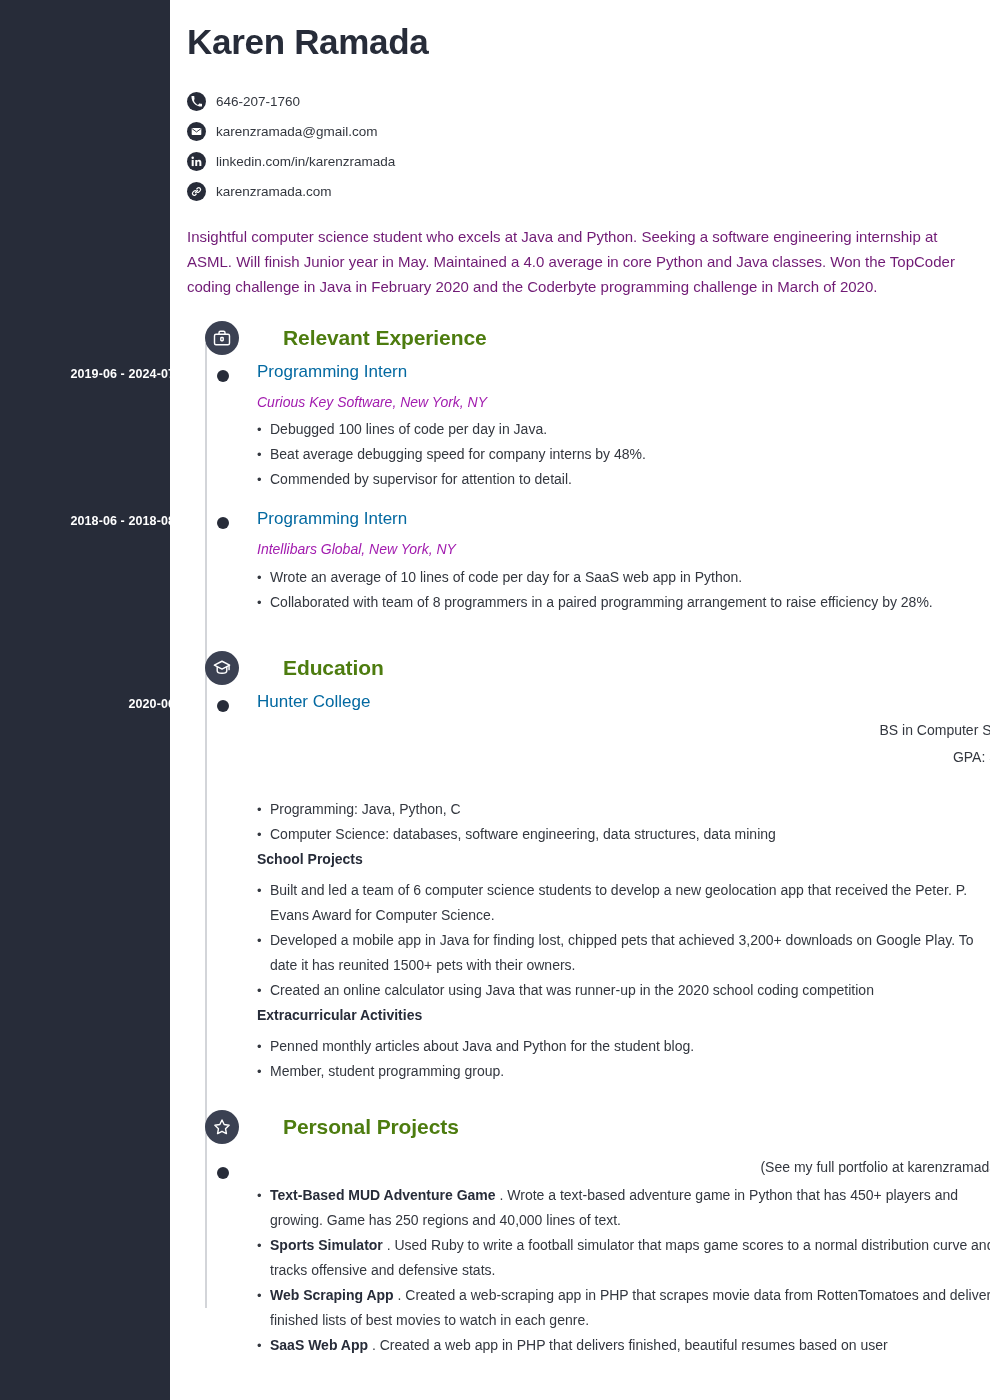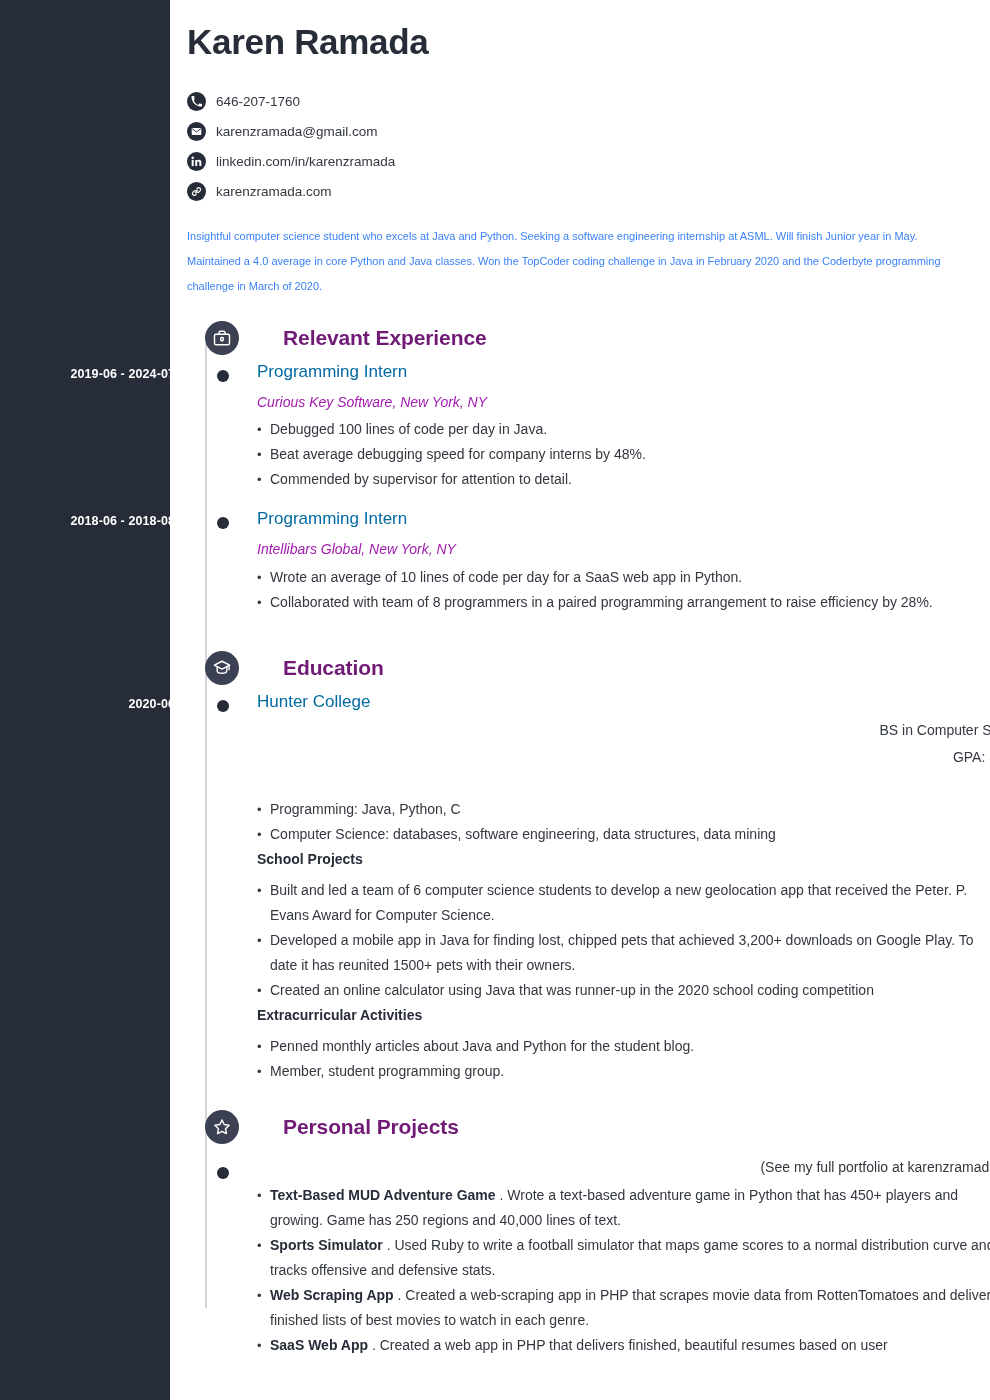--- a/index.html
+++ b/index.html
@@ -72,23 +72,23 @@
   .contact-text {
     font-size: 13.5px;
     color: #33373f;
     line-height: 1;
   }
 
   
   .summary {
     margin: 18px 0 0 17px;
     width: 775px;
-    font-size: 11px;
+    font-size: 15px;
     line-height: 25px;
-    color: #3b82f6;
+    color: #701a75;
   }
 
   
   .timeline {
     position: relative;
     margin-top: 16px;
     padding-left: 17px;
   }
   
   .timeline::before {
@@ -121,21 +121,21 @@
     align-items: center;
     justify-content: center;
     z-index: 2;
   }
   .sec-badge svg { display: block; }
 
   .section-title {
     margin-left: 96px;
     font-size: 21px;
     font-weight: bold;
-    color: #701a75;
+    color: #4d7c0f;
     letter-spacing: -0.1px;
   }
 
   
   .entry { position: relative; padding-left: 70px; }
 
   .dot {
     position: absolute;
     left: 30px;
     top: 9px;

